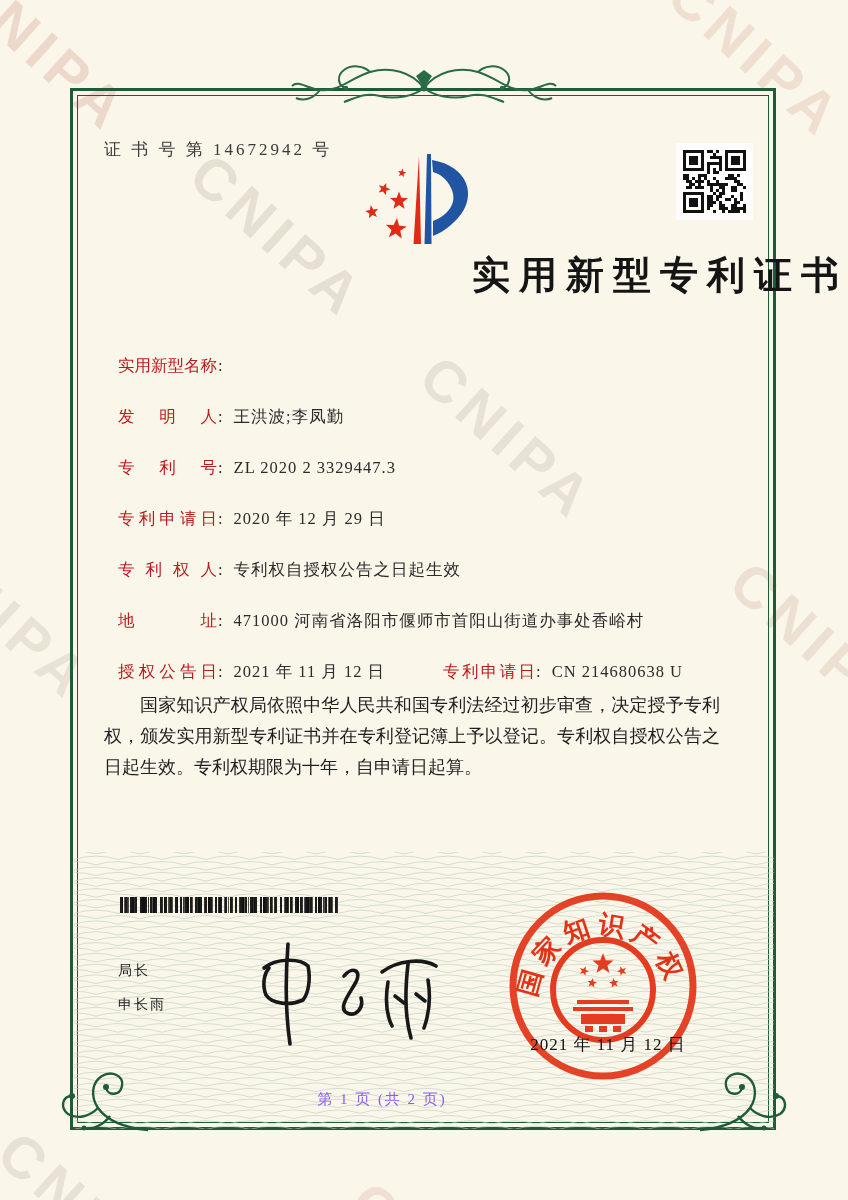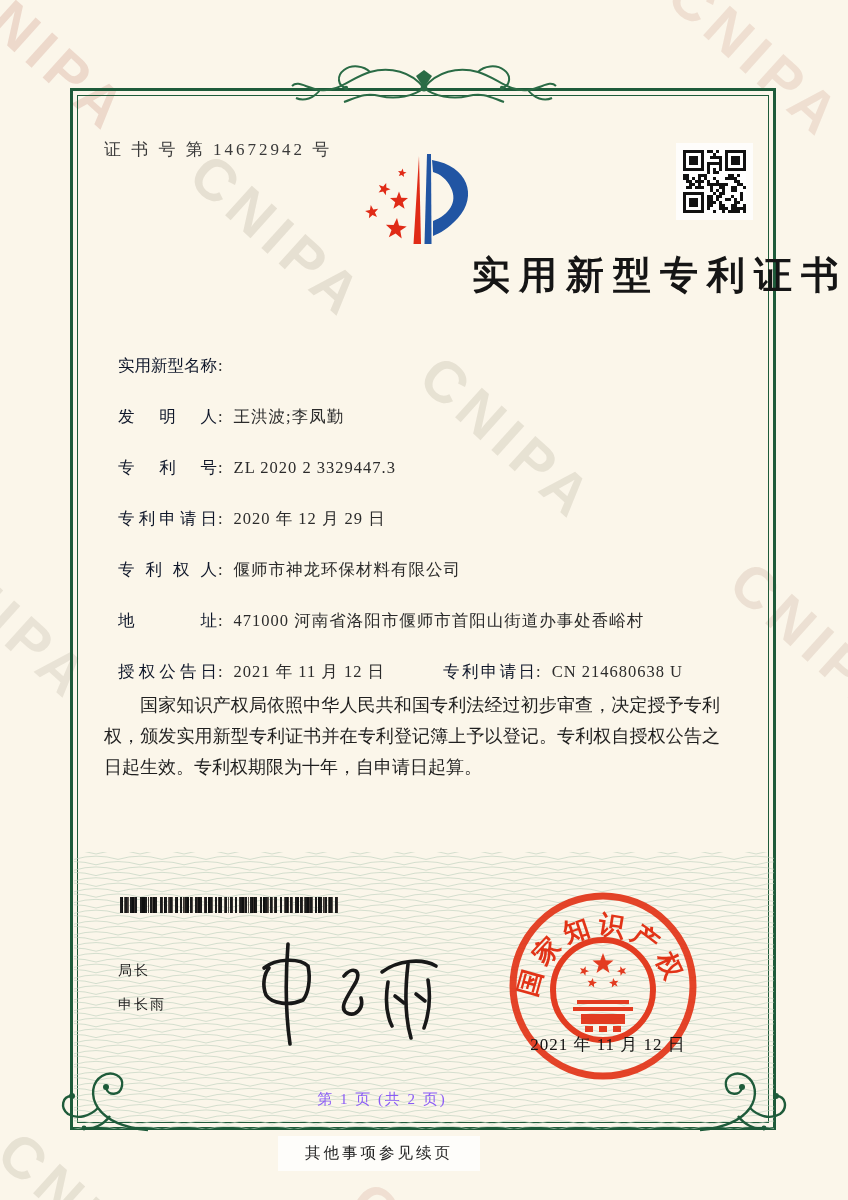--- a/index.html
+++ b/index.html
@@ -18,21 +18,21 @@
   .certnum{position:absolute;left:104px;top:138px;font-size:17px;letter-spacing:3px;color:#3a3a3a;text-align:center;}
   .logo{position:absolute;left:350px;top:146px;}
   .qrbox{position:absolute;left:676px;top:143px;width:77px;height:77px;background:#fefdfb;
          display:flex;align-items:center;justify-content:center;}
   .doctitle{position:absolute;left:0;top:250px;width:848px;text-align:right;
             font-size:38px;font-weight:bold;letter-spacing:9px;color:#151515;}
   
   .fields{position:absolute;left:118px;top:340px;width:620px;}
   .frow{height:51px;display:flex;align-items:center;font-size:16.5px;}
   .flabel{display:inline-block;width:99px;text-align:justify;text-align-last:justify;
-          -moz-text-align-last:justify;color:#0f172a;flex:none;}
+          -moz-text-align-last:justify;color:#b91c1c;flex:none;}
   .colon{margin:0 2px 0 1px;flex:none;}
   .fvalue{margin-left:9px;letter-spacing:1px;white-space:nowrap;}
   .fgap{width:58px;flex:none;}
   
   .body-text{position:absolute;left:104px;top:690px;width:616px;font-size:18px;
              line-height:31px;text-align:justify;color:#1f1f1f;}
   .body-text p{margin:0;text-indent:2em;font-style:normal;}
   
   .barcode{position:absolute;left:120px;top:897px;width:218px;height:16px;
       background:
@@ -354,21 +354,21 @@
       <span class="fvalue">ZL 2020 2 3329447.3</span>
     </div>
     <div class="frow">
       <span class="flabel">专利申请日</span>
         <span class="colon">:</span>
       <span class="fvalue">2020 年 12 月 29 日</span>
     </div>
     <div class="frow">
       <span class="flabel">专利权人</span>
         <span class="colon">:</span>
-      <span class="fvalue">偃师市神龙环保材料有限公司</span>
+      <span class="fvalue">专利权自授权公告之日起生效</span>
     </div>
     <div class="frow">
       <span class="flabel">地址</span>
         <span class="colon">:</span>
       <span class="fvalue">471000 河南省洛阳市偃师市首阳山街道办事处香峪村</span>
     </div>
     <div class="frow">
       <span class="flabel">授权公告日</span>
         <span class="colon">:</span>
       <span class="fvalue">2021 年 11 月 12 日</span>
@@ -432,15 +432,14 @@
           <rect x="94" y="138" width="8" height="6"></rect>
           <rect x="108" y="138" width="8" height="6"></rect>
         </g>
       </g>
     </svg>
   </div>
 
   <div class="sealdate">2021 年 11 月 12 日</div>
 
   <div class="pagenum">第 1 页 (共 2 页)</div>
-  <div class="contbox">其他事项参见续页</div>
 
 </div>
 
 </body></html>

